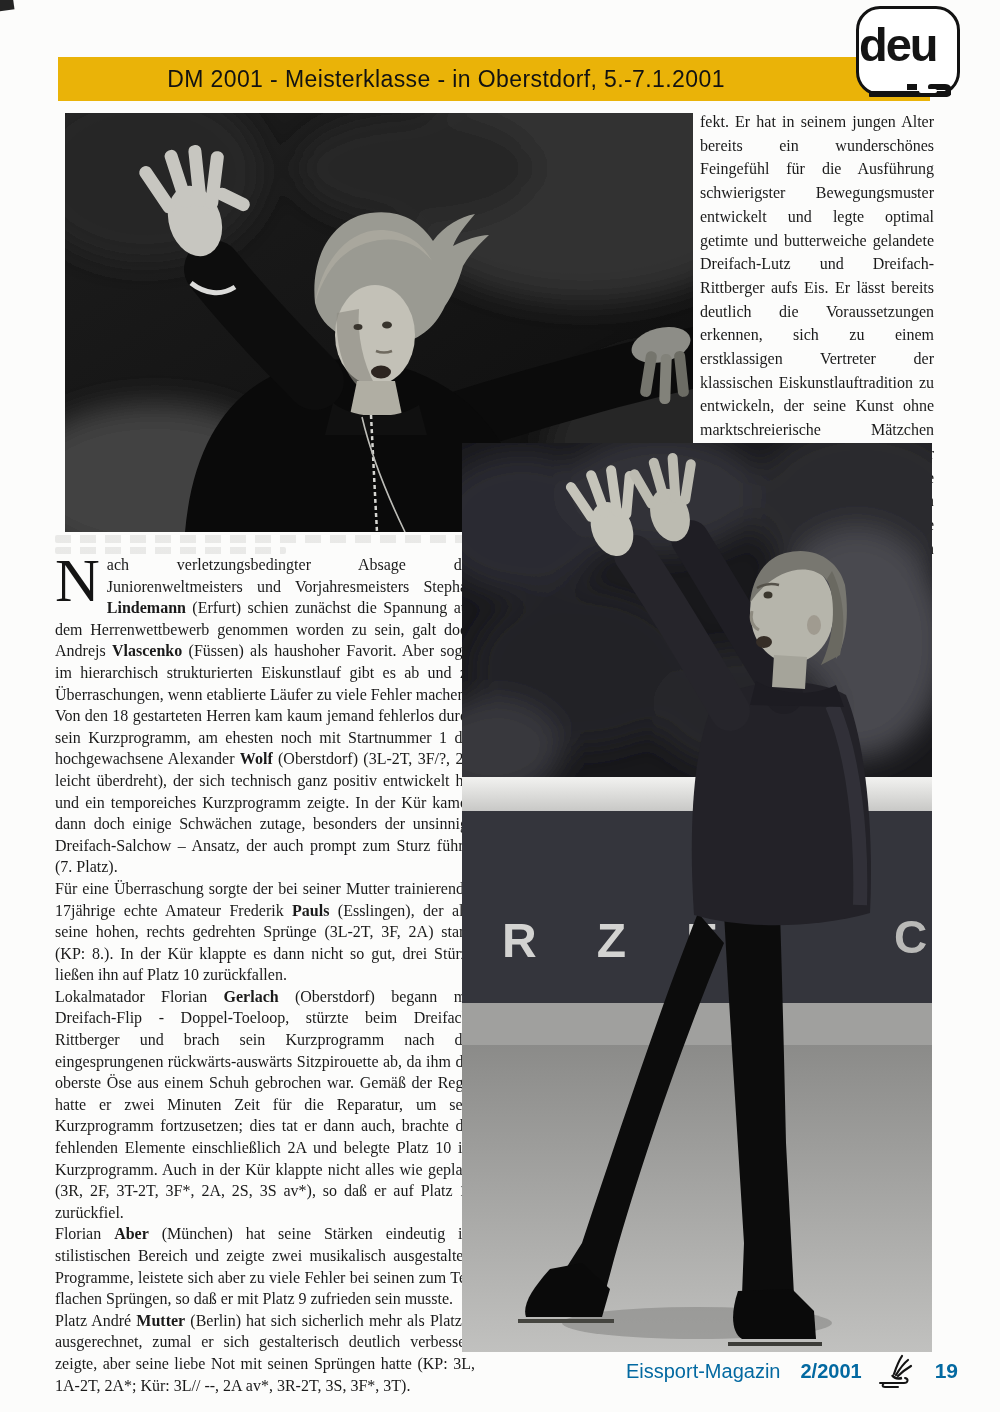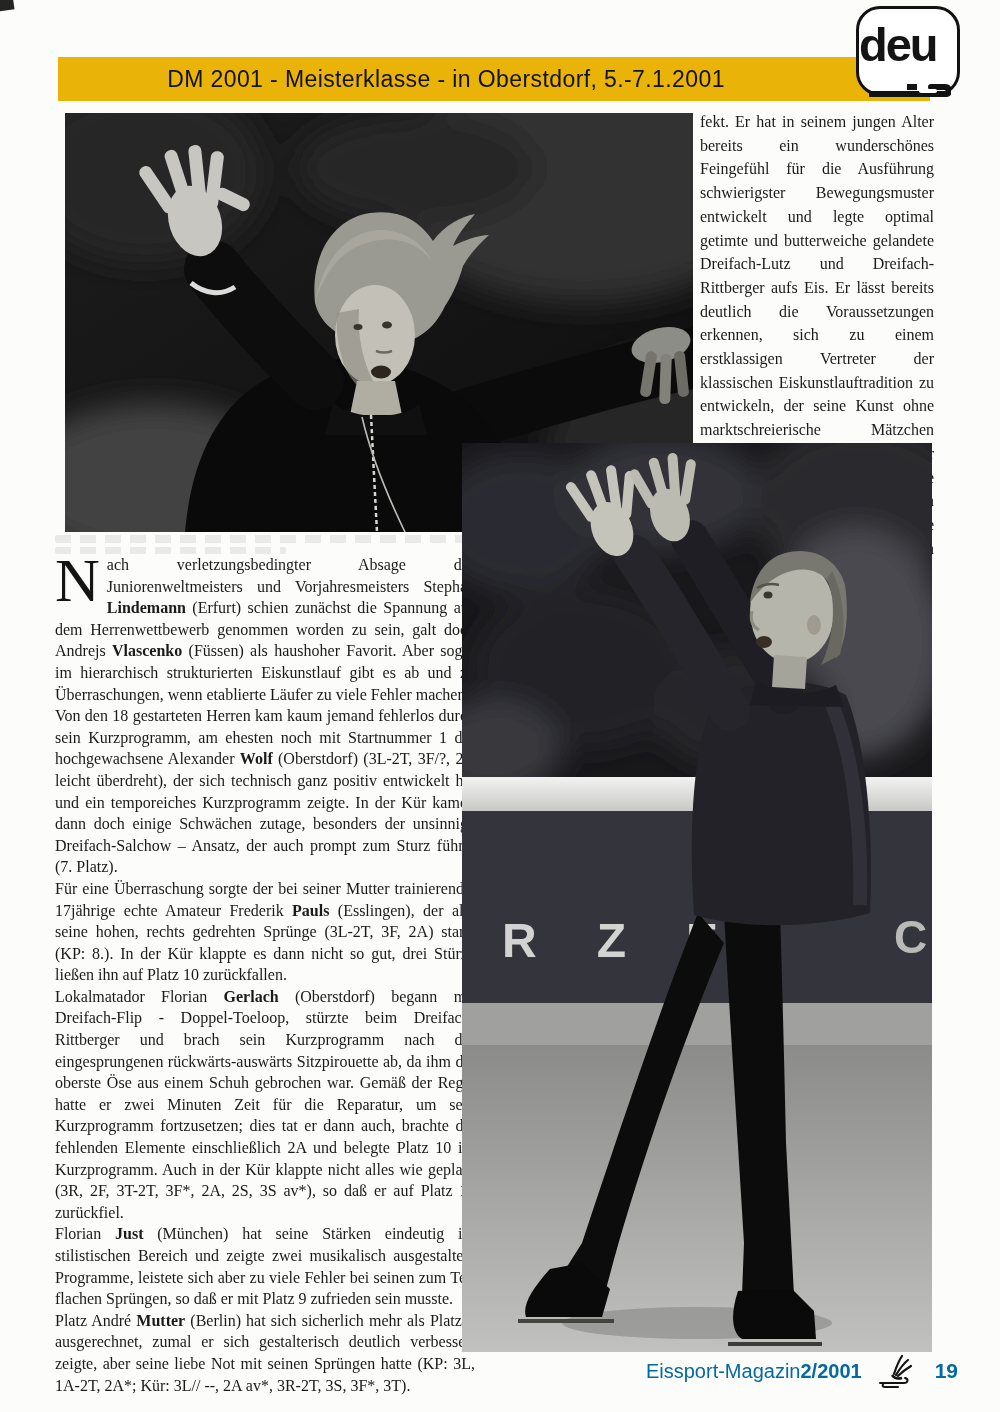--- a/index.html
+++ b/index.html
@@ -40,21 +40,21 @@
   .bleed-b { height:7px; width:55%; }
   .byline { text-align:center; font-style:italic; font-size:20px; margin:1px 0 12px 0; color:#161616; }
   .para { margin:0; font-size:16px; line-height:21.6px; text-align:justify; }
   .para b { font-weight:bold; }
   .dropcap { float:left; font-size:62px; line-height:47px; padding:3px 7px 0 0; color:#141414; }
 
   
   .footer { position:absolute; left:55px; top:1354px; width:903px; height:34px;
     display:flex; align-items:center; justify-content:flex-end;
     font-family:"Liberation Sans", sans-serif; font-size:20px; color:#0369a1; }
-  .footer .issue { font-weight:bold; margin-left:0; }
+  .footer .issue { font-weight:bold; margin-left:20px; }
   .footer .mag-icon { margin:0 10px 0 12px; }
   .footer .page-num { font-weight:bold; font-size:21px; margin-left:11px; }
 </style>
 </head>
 <body>
 
 <div class="page">
 
   <div class="corner-mark"></div>
 
@@ -200,21 +200,21 @@
     </svg>
   </div>
 
   <main class="left-col">
     <div class="bleed bleed-a"></div>
     <div class="bleed bleed-b"></div>
     <p class="para"><span class="dropcap">N</span><span><span>ach verletzungsbedingter Absage des Juniorenweltmeisters und Vorjahresmeisters Stephan </span><b>Lindemann</b><span> (Erfurt) schien zunächst die Spannung aus dem Herrenwettbewerb genommen worden zu sein, galt doch Andrejs </span><b>Vlascenko</b><span> (Füssen) als haushoher Favorit. Aber sogar im hierarchisch strukturierten Eiskunstlauf gibt es ab und zu Überraschungen, wenn etablierte Läufer zu viele Fehler machen.</span></span></p>
     <p class="para"><span>Von den 18 gestarteten Herren kam kaum jemand fehlerlos durch sein Kurzprogramm, am ehesten noch mit Startnummer 1 der hochgewachsene Alexander </span><b>Wolf</b><span> (Oberstdorf) (3L-2T, 3F/?, 2A leicht überdreht), der sich technisch ganz positiv entwickelt hat und ein temporeiches Kurzprogramm zeigte. In der Kür kamen dann doch einige Schwächen zutage, besonders der unsinnige Dreifach-Salchow – Ansatz, der auch prompt zum Sturz führte (7. Platz).</span></p>
     <p class="para"><span>Für eine Überraschung sorgte der bei seiner Mutter trainierende, 17jährige echte Amateur Frederik </span><b>Pauls</b><span> (Esslingen), der alle seine hohen, rechts gedrehten Sprünge (3L-2T, 3F, 2A) stand (KP: 8.). In der Kür klappte es dann nicht so gut, drei Stürze ließen ihn auf Platz 10 zurückfallen.</span></p>
     <p class="para"><span>Lokalmatador Florian </span><b>Gerlach</b><span> (Oberstdorf) begann mit Dreifach-Flip - Doppel-Toeloop, stürzte beim Dreifach-Rittberger und brach sein Kurzprogramm nach der eingesprungenen rückwärts-auswärts Sitzpirouette ab, da ihm die oberste Öse aus einem Schuh gebrochen war. Gemäß der Regel hatte er zwei Minuten Zeit für die Reparatur, um sein Kurzprogramm fortzusetzen; dies tat er dann auch, brachte die fehlenden Elemente einschließlich 2A und belegte Platz 10 im Kurzprogramm. Auch in der Kür klappte nicht alles wie geplant (3R, 2F, 3T-2T, 3F*, 2A, 2S, 3S av*), so daß er auf Platz 11 zurückfiel.</span></p>
-    <p class="para"><span>Florian </span><b>Just</b><span> (München) hat seine Stärken eindeutig im stilistischen Bereich und zeigte zwei musikalisch ausgestaltete Programme, leistete sich aber zu viele Fehler bei seinen zum Teil flachen Sprüngen, so daß er mit Platz 9 zufrieden sein musste.</span></p>
+    <p class="para"><span>Florian </span><b>Aber</b><span> (München) hat seine Stärken eindeutig im stilistischen Bereich und zeigte zwei musikalisch ausgestaltete Programme, leistete sich aber zu viele Fehler bei seinen zum Teil flachen Sprüngen, so daß er mit Platz 9 zufrieden sein musste.</span></p>
     <p class="para"><span>Platz André </span><b>Mutter</b><span> (Berlin) hat sich sicherlich mehr als Platz 8 ausgerechnet, zumal er sich gestalterisch deutlich verbessert zeigte, aber seine liebe Not mit seinen Sprüngen hatte (KP: 3L, 1A-2T, 2A*; Kür: 3L// --, 2A av*, 3R-2T, 3S, 3F*, 3T).</span></p>
 
   </main>
 
   <div class="footer">
     <span>Eissport-Magazin</span>
     <span class="issue">2/2001</span>
     <svg class="mag-icon" width="40" height="34" viewBox="0 0 40 34">
       <path d="M20,20 C22,14 24,8 28,2 M22,21 C25,16 29,10 34,6 M24,22 C28,18 32,15 37,12" stroke="#141414" stroke-width="2.2" fill="none" stroke-linecap="round"></path>
       <path d="M18,21 C20,24 24,25 28,24" stroke="#141414" stroke-width="2.4" fill="none"></path>

